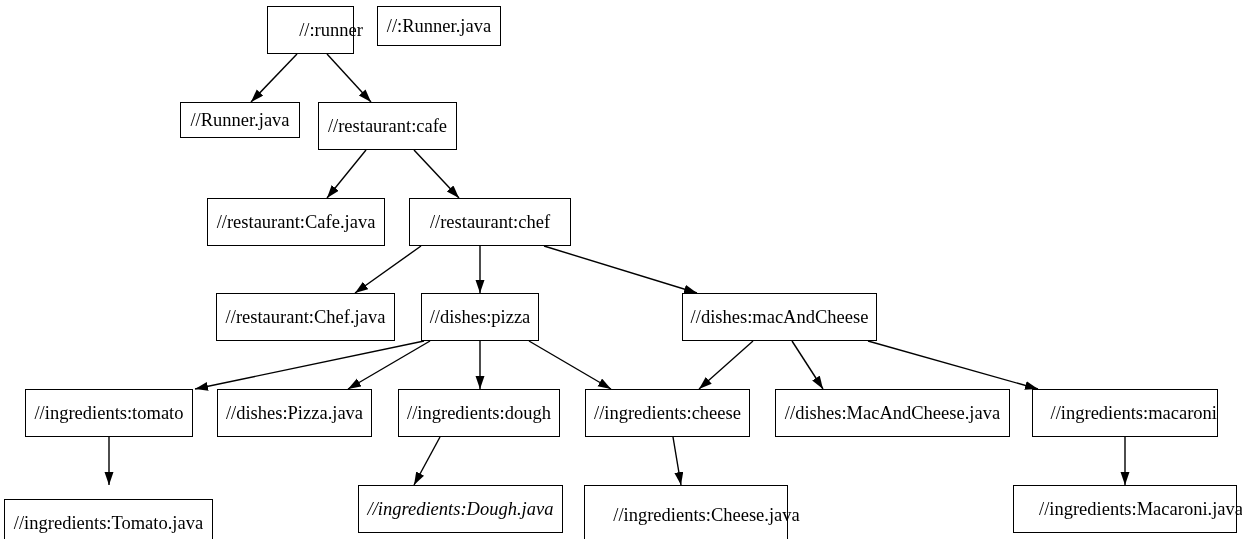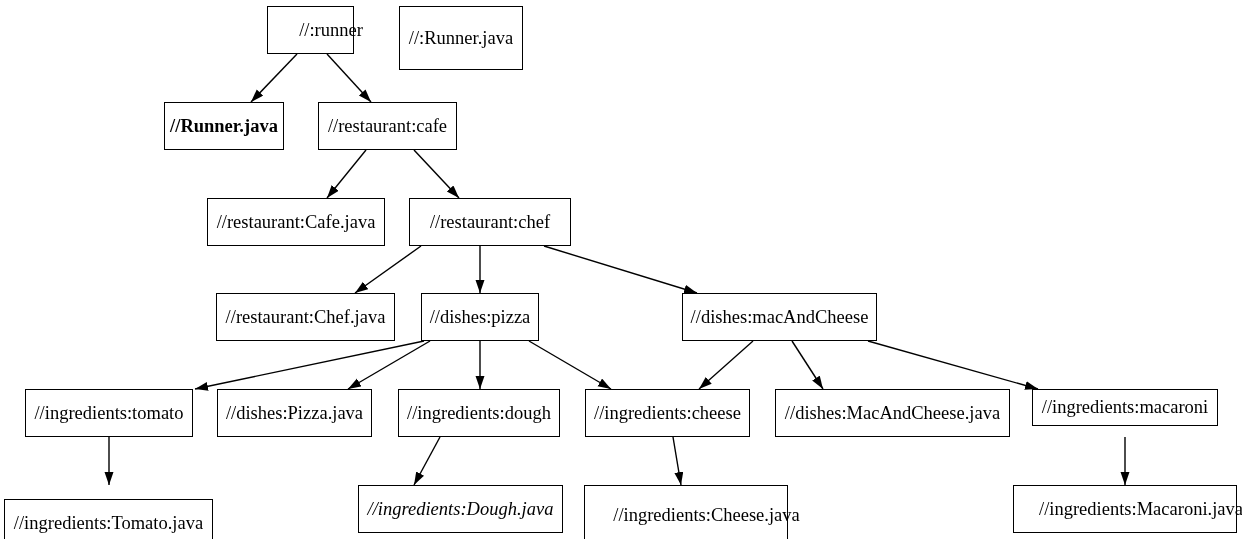--- a/index.html
+++ b/index.html
@@ -79,24 +79,24 @@
         <line x1="109" y1="437" x2="109" y2="485" class="edge-line" stroke="#000000" marker-end="url(#arrowhead)"></line>
         <line x1="440" y1="437" x2="414" y2="485" class="edge-line" stroke="#000000" marker-end="url(#arrowhead)"></line>
         <line x1="673" y1="437" x2="681" y2="485" class="edge-line" stroke="#000000" marker-end="url(#arrowhead)"></line>
         <line x1="1125" y1="437" x2="1125" y2="485" class="edge-line" stroke="#000000" marker-end="url(#arrowhead)"></line>
       </g>
   </svg>
   <div class="node-layer" id="nodes">
       <div class="node" style="left: 267px; top: 6px; width: 87px; height: 48px; padding-left: 41px;">
         <span class="node-label">//:runner</span>
       </div>
-      <div class="node" style="left: 399px; top: 6px; width: 124px; height: 64px;">
+      <div class="node" style="left: 377px; top: 6px; width: 124px; height: 40px;">
         <span class="node-label">//:Runner.java</span>
       </div>
-      <div class="node" style="left: 164px; top: 102px; width: 120px; height: 48px; font-weight: bold;">
+      <div class="node" style="left: 180px; top: 102px; width: 120px; height: 36px;">
         <span class="node-label">//Runner.java</span>
       </div>
       <div class="node" style="left: 318px; top: 102px; width: 139px; height: 48px;">
         <span class="node-label">//restaurant:cafe</span>
       </div>
       <div class="node" style="left: 207px; top: 198px; width: 178px; height: 48px;">
         <span class="node-label">//restaurant:Cafe.java</span>
       </div>
       <div class="node" style="left: 409px; top: 198px; width: 162px; height: 48px;">
         <span class="node-label">//restaurant:chef</span>
@@ -118,21 +118,21 @@
       </div>
       <div class="node" style="left: 398px; top: 389px; width: 162px; height: 48px;">
         <span class="node-label">//ingredients:dough</span>
       </div>
       <div class="node" style="left: 775px; top: 389px; width: 235px; height: 48px;">
         <span class="node-label">//dishes:MacAndCheese.java</span>
       </div>
       <div class="node" style="left: 585px; top: 389px; width: 165px; height: 48px;">
         <span class="node-label">//ingredients:cheese</span>
       </div>
-      <div class="node" style="left: 1032px; top: 389px; width: 186px; height: 37px;">
+      <div class="node" style="left: 1032px; top: 389px; width: 186px; height: 48px; justify-content: flex-end;">
         <span class="node-label">//ingredients:macaroni</span>
       </div>
       <div class="node" style="left: 4px; top: 485px; width: 209px; height: 48px; margin-top: 14px;">
         <span class="node-label">//ingredients:Tomato.java</span>
       </div>
       <div class="node" style="left: 358px; top: 485px; width: 205px; height: 48px; font-style: italic;">
         <span class="node-label">//ingredients:Dough.java</span>
       </div>
       <div class="node" style="left: 584px; top: 485px; width: 204px; height: 61px; padding-left: 41px;">
         <span class="node-label">//ingredients:Cheese.java</span>

